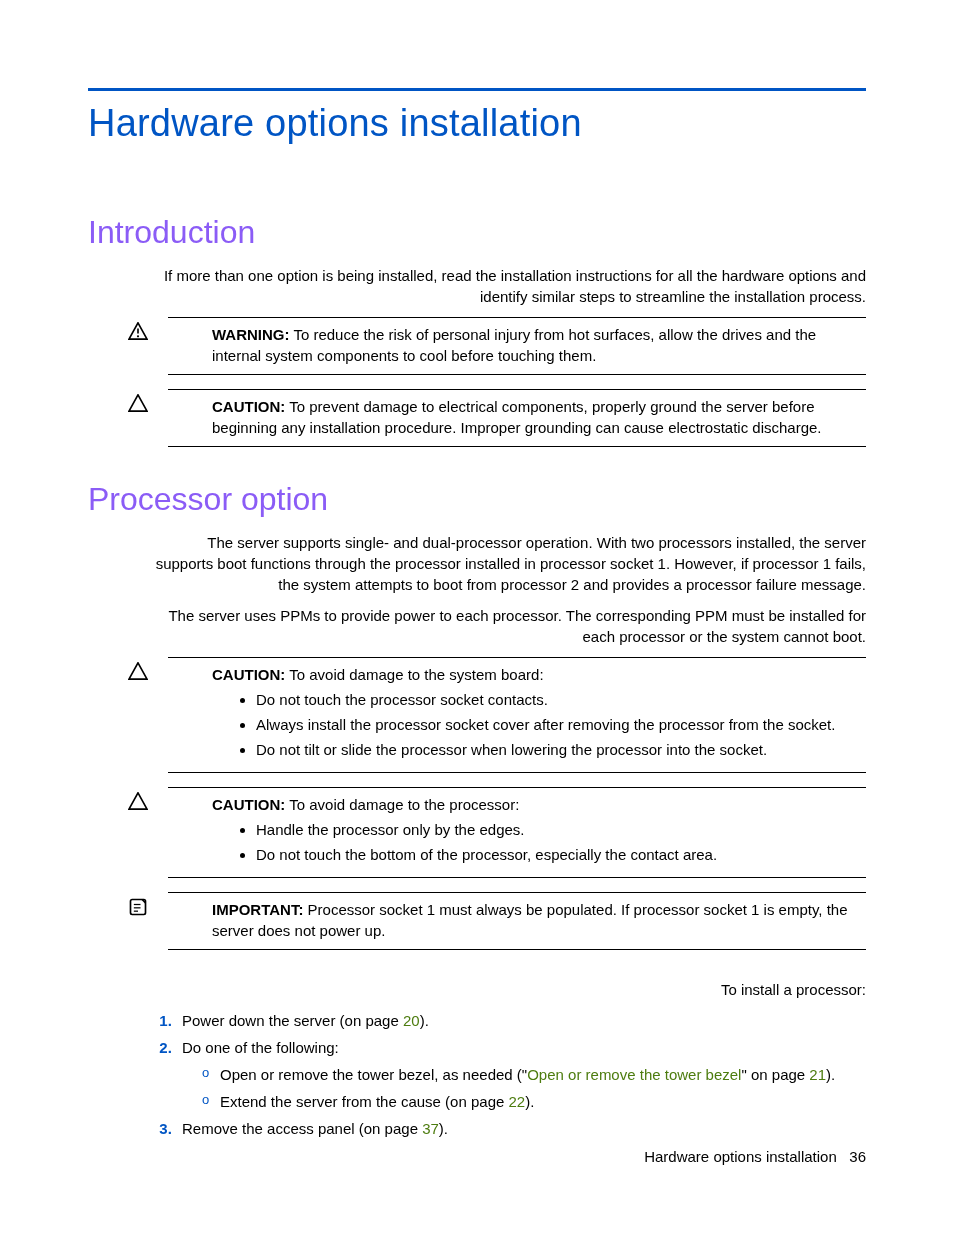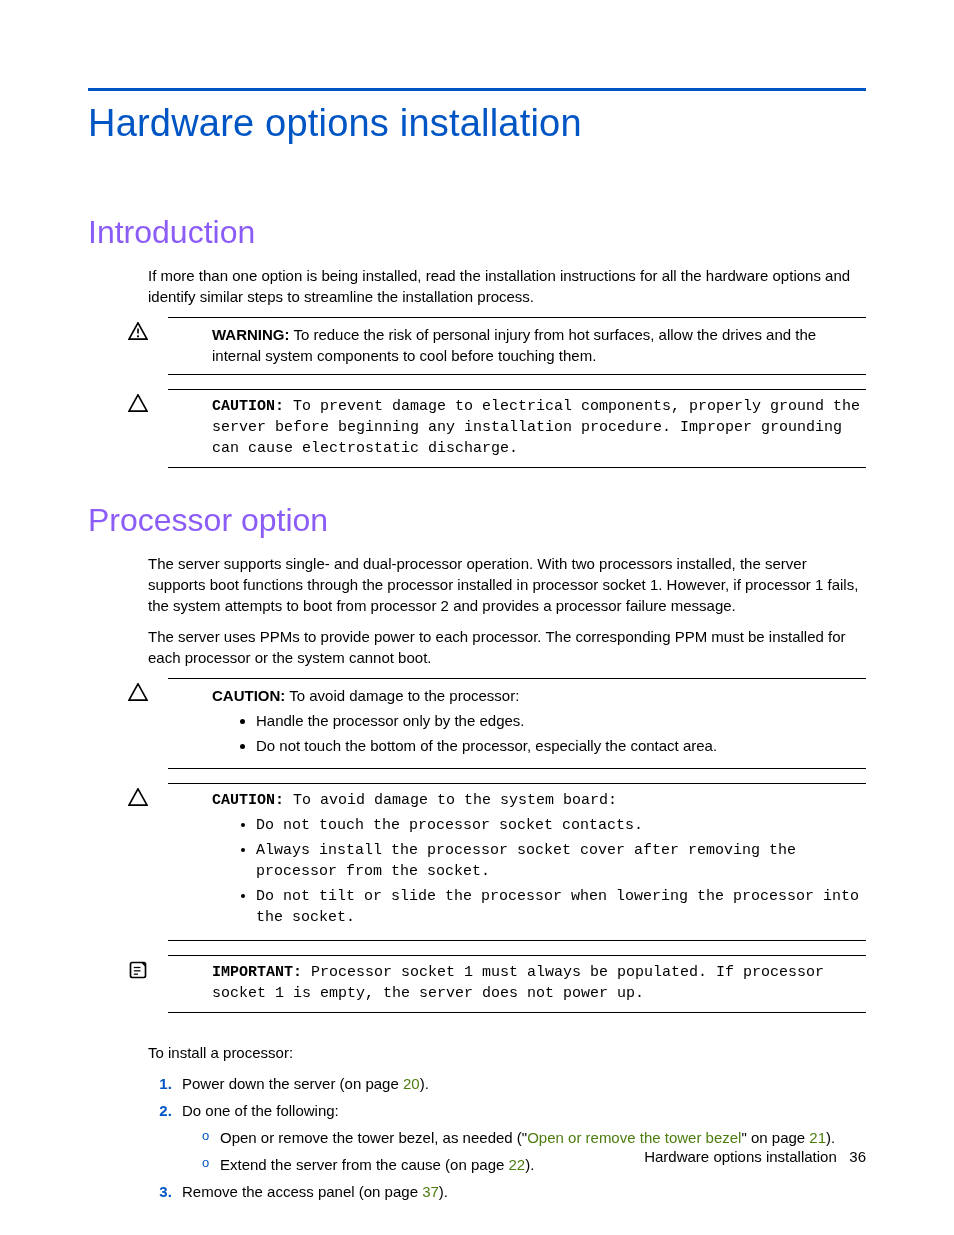--- a/index.html
+++ b/index.html
@@ -31,34 +31,35 @@
     letter-spacing: 0.2px;
   }
   h2.section {
     font-weight: 300;
     font-size: 32px;
     color: #8b5cf6;
     margin: 0 0 10px 0;
   }
   .body-indent {
     margin-left: 60px;
+    text-align: right;
   }
   p.body {
     margin: 8px 0 10px 0;
   }
   .admon {
     margin-left: 80px;
     border-top: 1px solid #000;
     border-bottom: 1px solid #000;
     padding: 6px 0 8px 0;
     margin-top: 8px;
     margin-bottom: 14px;
     position: relative;
   }
-  .admon + .admon { margin-top: 14px; font-family: Liberation Mono, monospace; }
+  .admon + .admon { margin-top: 14px; }
   .admon .icon {
     position: absolute;
     left: -42px;
     top: 4px;
     width: 24px;
     text-align: center;
   }
   .admon .content {
     padding-left: 44px;
   }
@@ -158,41 +159,41 @@
   </div>
 
   <div class="admon">
     <span class="icon">
       <svg class="tri" viewBox="0 0 24 22">
           <path d="M12 1 L23 21 L1 21 Z" fill="none" stroke="#000" stroke-width="2"></path>
         </svg>
     </span>
     <div class="content">
       <span class="label">CAUTION:</span>
-      <span>To avoid damage to the processor:</span>
-      <ul>
-        <li>Handle the processor only by the edges.</li>
-        <li>Do not touch the bottom of the processor, especially the contact area.</li>
-      </ul>
-    </div>
-  </div>
-
-  <div class="admon">
-    <span class="icon">
-      <svg class="tri" viewBox="0 0 24 22">
-          <path d="M12 1 L23 21 L1 21 Z" fill="none" stroke="#000" stroke-width="2"></path>
-        </svg>
-    </span>
-    <div class="content">
-      <span class="label">CAUTION:</span>
       <span>To avoid damage to the system board:</span>
       <ul>
         <li>Do not touch the processor socket contacts.</li>
         <li>Always install the processor socket cover after removing the processor from the socket.</li>
         <li>Do not tilt or slide the processor when lowering the processor into the socket.</li>
+      </ul>
+    </div>
+  </div>
+
+  <div class="admon">
+    <span class="icon">
+      <svg class="tri" viewBox="0 0 24 22">
+          <path d="M12 1 L23 21 L1 21 Z" fill="none" stroke="#000" stroke-width="2"></path>
+        </svg>
+    </span>
+    <div class="content">
+      <span class="label">CAUTION:</span>
+      <span>To avoid damage to the processor:</span>
+      <ul>
+        <li>Handle the processor only by the edges.</li>
+        <li>Do not touch the bottom of the processor, especially the contact area.</li>
       </ul>
     </div>
   </div>
 
   <div class="admon">
     <span class="icon">
       <svg class="note" viewBox="0 0 24 24">
           <rect x="3" y="3" width="18" height="18" rx="2" fill="none" stroke="#000" stroke-width="2"></rect>
           <path d="M17 3 L21 7" stroke="#000" stroke-width="2"></path>
           <line x1="7" y1="9" x2="15" y2="9" stroke="#000" stroke-width="1.5"></line>

